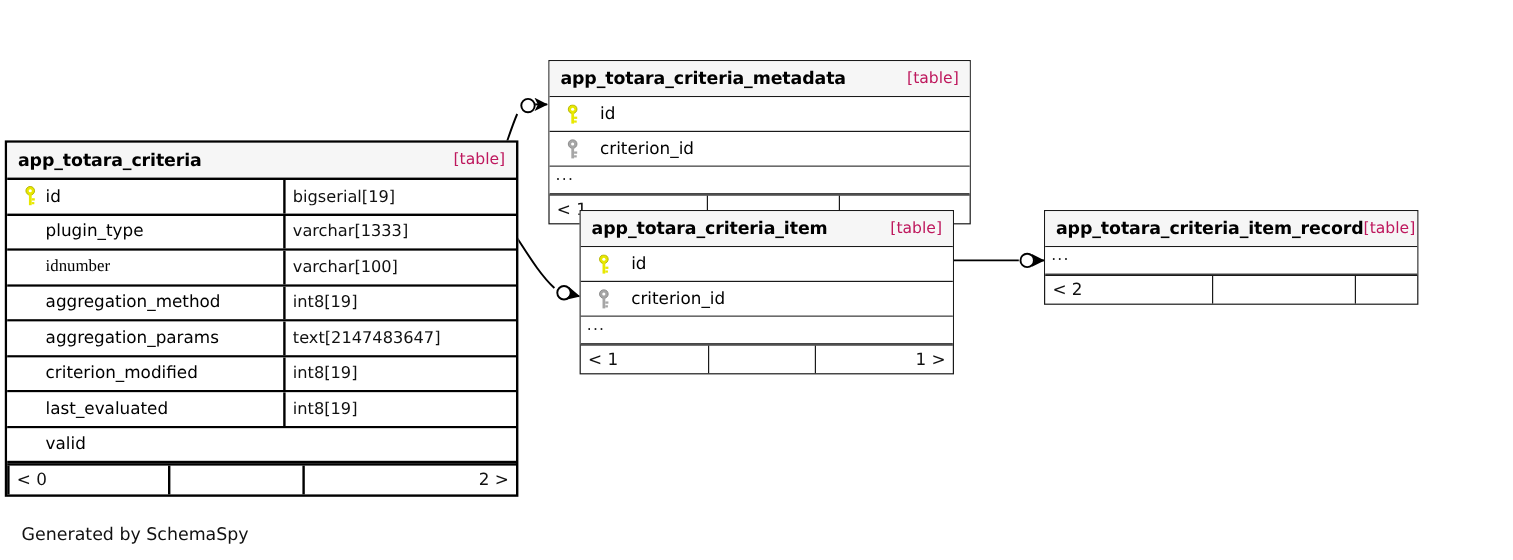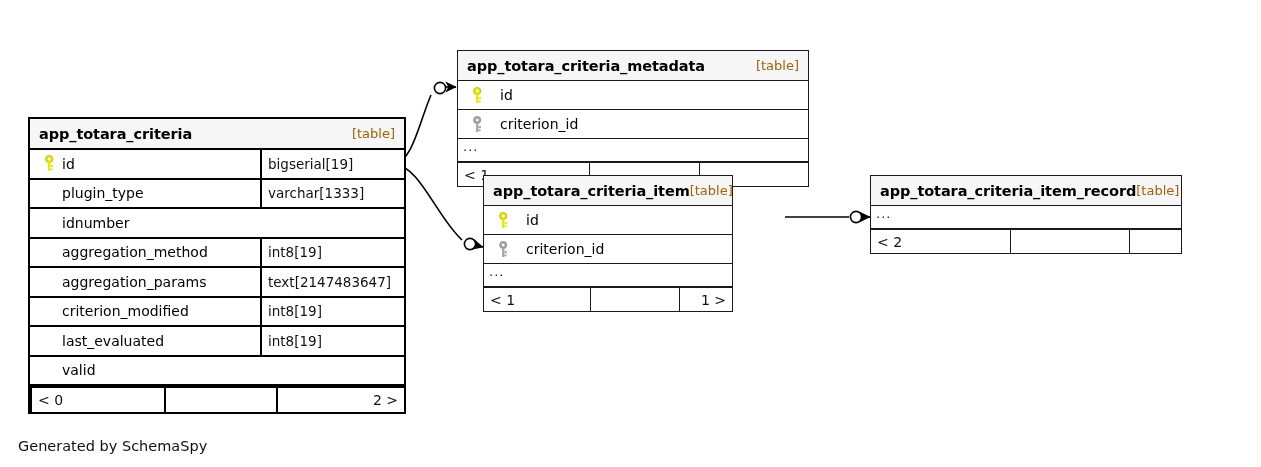--- a/index.html
+++ b/index.html
@@ -50,21 +50,21 @@
   .tbl.thick .tbl-head { border-bottom: 2px solid #000000; height: 31px;}
   .tbl-title {
     font-weight: bold;
     font-size: 14.5px;
     color: #000;
     letter-spacing: -0.1px;
     white-space: nowrap;
   }
   .tbl-tag {
     font-size: 13px;
-    color: #a16207;
+    color: #be185d;
     white-space: nowrap;
   }
 
   .row {
     display: flex;
     align-items: center;
     height: 29px;
     box-sizing: border-box;
     border-bottom: 1px solid #1a1a1a;
     background: #fff;
@@ -177,21 +177,21 @@
       <line x1="475" y1="245" x2="483" y2="247" stroke="#000" stroke-width="1.6" marker-end="url(#crow)"></line>
     </g>
 
     <g>
       <line x1="785" y1="217" x2="849" y2="217" stroke="#000" stroke-width="1.6"></line>
       <circle cx="856" cy="217" r="5.6" fill="#fff" stroke="#000" stroke-width="1.6"></circle>
       <line x1="862" y1="217" x2="870" y2="217" stroke="#000" stroke-width="1.6" marker-end="url(#crow)"></line>
     </g>
   </svg>
 
-  <div class="tbl thick" style="left:28px; top:117px; width:378px;">
+  <div class="tbl thick" style="left:4px; top:117px; width:428px;">
 
     <div class="tbl-head">
       <span class="tbl-title">app_totara_criteria</span>
       <span class="tbl-tag">[table]</span>
     </div>
 
     <div class="row">
       <div class="cell-name" style="width:230px; flex:0 0 230px;">
         <span class="keyslot">
           <svg width="11" height="17" viewBox="0 0 11 17" aria-hidden="true">
@@ -209,24 +209,25 @@
 
     <div class="row">
       <div class="cell-name" style="width:230px; flex:0 0 230px;">
         <span class="keyslot"></span>
         <span class="col-label">plugin_type</span>
       </div>
       <div class="cell-type" style="flex:1 1 auto;">varchar[1333]</div>
     </div>
 
     <div class="row">
-      <div class="cell-name" style="width:230px; flex:0 0 230px;">
+      <div class="cell-name" style="width:230px; flex:0 0 230px;font-family:Liberation Serif, serif;">
         <span class="keyslot"></span>
         <span class="col-label">idnumber</span>
       </div>
+      <div class="cell-type" style="flex:1 1 auto;">varchar[100]</div>
     </div>
 
     <div class="row">
       <div class="cell-name" style="width:230px; flex:0 0 230px;">
         <span class="keyslot"></span>
         <span class="col-label">aggregation_method</span>
       </div>
       <div class="cell-type" style="flex:1 1 auto;">int8[19]</div>
     </div>
 
@@ -311,21 +312,21 @@
       <span class="dots">...</span>
     </div>
 
     <div class="row-foot">
       <div class="foot-cell" style="width:131px;">&lt; 1</div>
       <div class="foot-cell" style="width:110px;"></div>
       <div class="foot-cell right" style="flex:1 1 auto;"></div>
     </div>
   </div>
 
-  <div class="tbl" style="left:483px; top:175px; width:250px;">
+  <div class="tbl" style="left:483px; top:175px; width:312px;">
 
     <div class="tbl-head">
       <span class="tbl-title">app_totara_criteria_item</span>
       <span class="tbl-tag">[table]</span>
     </div>
 
     <div class="row">
       <div class="cell-name">
         <span class="keyslot">
           <svg width="11" height="17" viewBox="0 0 11 17" aria-hidden="true">

